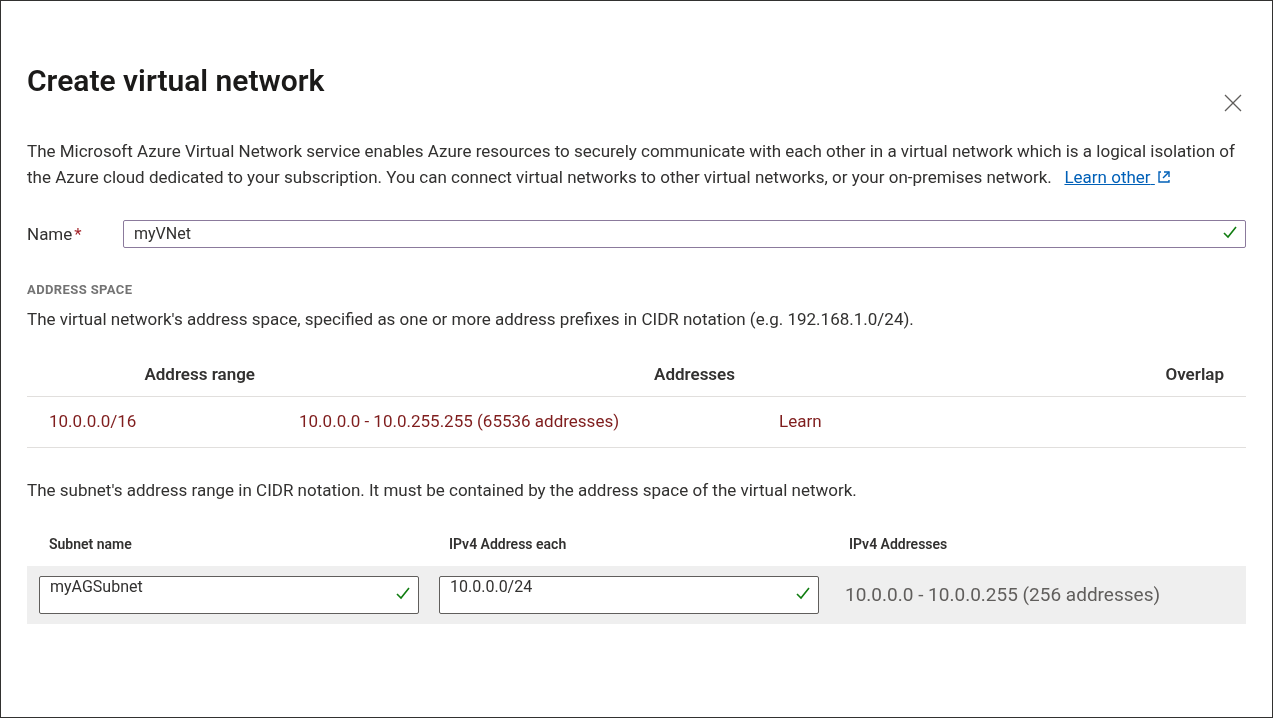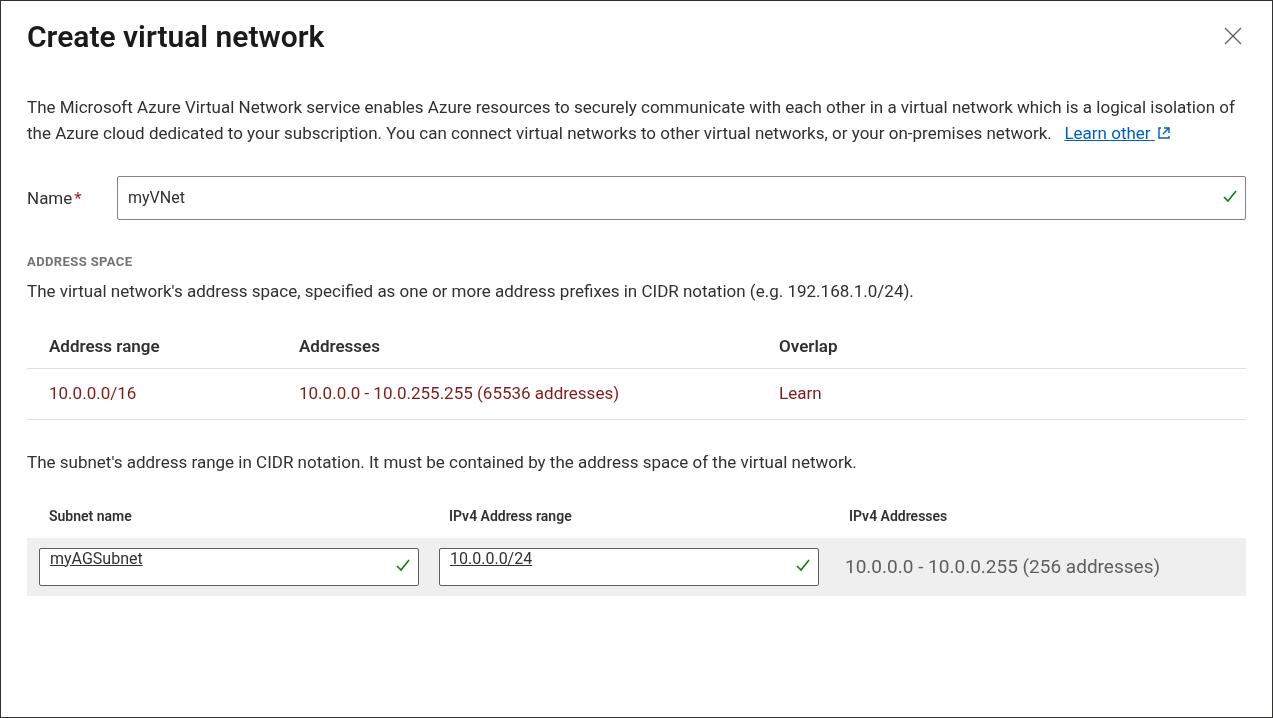--- a/index.html
+++ b/index.html
@@ -12,22 +12,23 @@
   .panel {
     width: 1273px;
     height: 718px;
     border: 1px solid #323130;
     padding: 18px 26px 26px 26px;
     position: relative;
     overflow: hidden;
   }
   .header-row {
     display: flex;
-    align-items: flex-start;
+    align-items: center;
     justify-content: space-between;
+    margin-top: 44px;
   }
   .title {
     font-size: 30px;
     font-weight: 600;
     margin: 0 0 40px 0;
     color: #1b1a19;
   }
   .close-btn {
     background: none;
     border: none;
@@ -52,35 +53,36 @@
   }
   .ext-icon {
     display: inline-block;
     vertical-align: -1px;
     margin-left: 2px;
   }
   .field-row {
     display: flex;
     align-items: center;
     margin-bottom: 34px;
+    gap: 6px;
   }
   .field-label {
     font-size: 17px;
     width: 90px;
     flex: 0 0 90px;
     color: #323130;
   }
   .req { color: #a4262c; margin-left: 2px; }
   .input-wrap {
     position: relative;
     flex: 1;
   }
   .txt-input {
     width: 100%;
-    height: 44px;
+    height: 28px;
     border: 1px solid #8b7a9c;
     border-radius: 2px;
     padding: 0 20px 0 10px;
     font-size: 16px;
     font-family: inherit;
     color: #323130;
   }
   .valid-icon {
     position: absolute;
     right: 8px;
@@ -103,21 +105,21 @@
     margin: 0 0 22px 0;
     color: #323130;
   }
   
   .addr-table {
     width: 100%;
     border-collapse: collapse;
     margin-bottom: 30px;
   }
   .addr-table th {
-    text-align: left;
+    text-align: right;
     font-size: 17px;
     font-weight: 600;
     padding: 10px 22px 12px 22px;
     border-bottom: 1px solid #e1dfdd;
     color: #323130;
   }
   .addr-table td {
     font-size: 17px;
     padding: 14px 22px 16px 22px;
     border-bottom: 1px solid #e1dfdd;
@@ -150,21 +152,20 @@
   .sub-input {
     width: 100%;
     height: 38px;
     border: 1px solid #605e5c;
     border-radius: 2px;
     padding: 0 34px 17px 10px;
     font-size: 16px;
     font-family: inherit;
     background: #fff;
     color: #323130;
-    text-decoration: underline;
   }
   .sub-addr-text {
     font-size: 19px;
     color: #605e5c;
     padding-left: 6px;
   }
 </style>
 </head>
 <body>
 
@@ -228,21 +229,21 @@
       </tr>
     </tbody>
   </table>
 
   <p class="section-desc">The subnet's address range in CIDR notation. It must be contained by the address space of the virtual network.</p>
 
   <table class="subnet-table">
     <thead>
       <tr>
         <th class="sub-col-name">Subnet name</th>
-        <th class="sub-col-range">IPv4 Address range</th>
+        <th class="sub-col-range">IPv4 Address each</th>
         <th>IPv4 Addresses</th>
       </tr>
     </thead>
     <tbody>
       <tr>
         <td>
           <div class="input-wrap">
             <input type="text" class="sub-input" value="myAGSubnet" style="">
             <span class="valid-icon">
               <svg width="16" height="16" viewBox="0 0 16 16">

